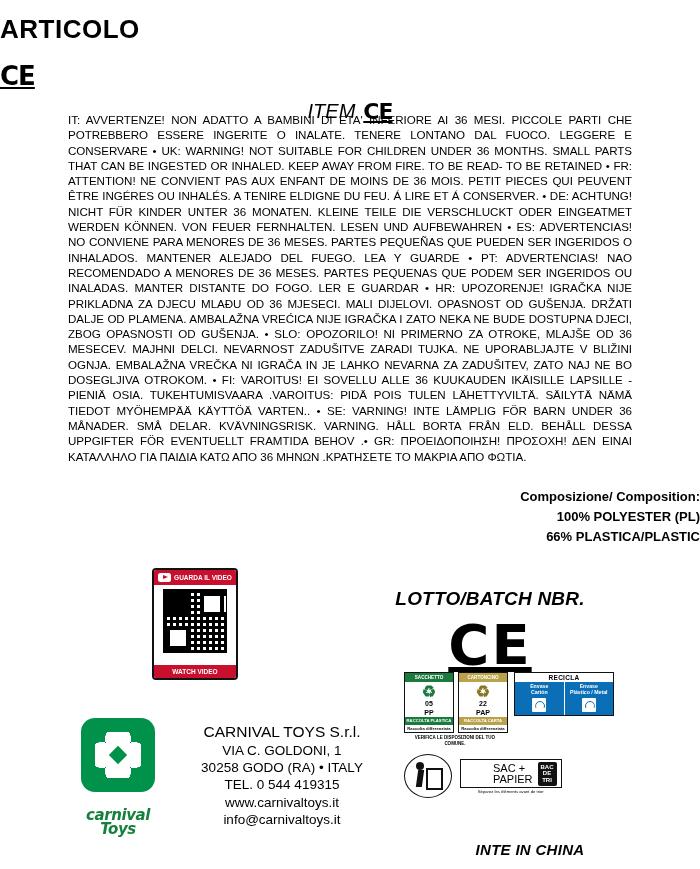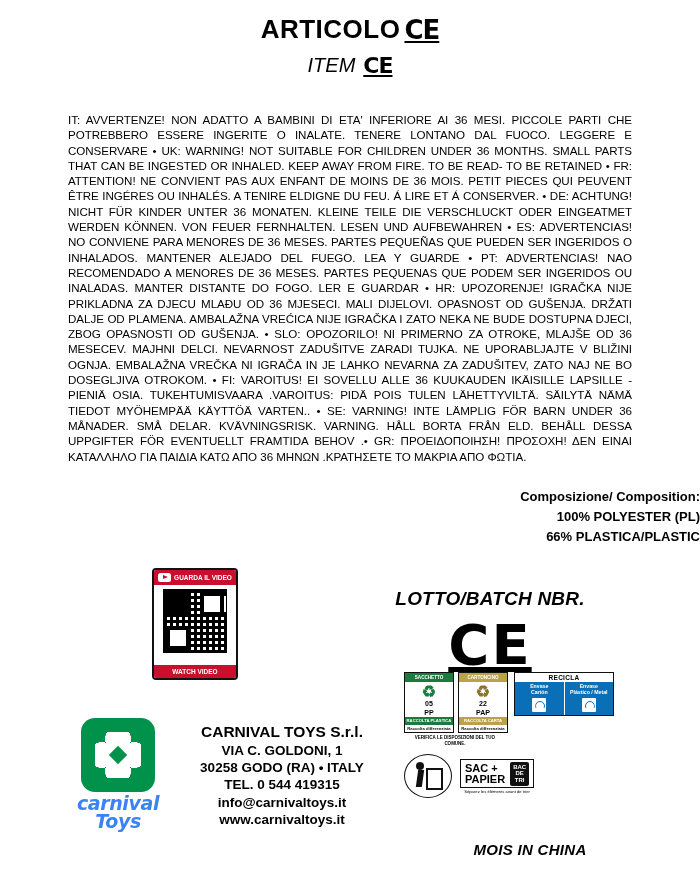--- a/index.html
+++ b/index.html
@@ -19,23 +19,24 @@
   
   .header {
     text-align: center;
     padding-top: 14px;
   }
   .header-line1 {
     font-size: 26px;
     font-weight: bold;
     letter-spacing: 0.5px;
     display: flex;
-    align-items: flex-end;
+    align-items: flex-start;
     justify-content: center;
-    gap: 4px;
+    gap: 16px;
+    flex-direction: column;
   }
   .header-line2 {
     font-size: 20px;
     font-style: italic;
     display: flex;
     align-items: center;
     justify-content: center;
     gap: 8px;
     margin-top: 8px;
   }
@@ -222,31 +223,31 @@
     position: absolute;
     left: 50%; top: 50%;
     transform: translate(-50%,-50%) rotate(45deg);
     width: 13px; height: 13px;
     background: #00914a;
   }
   .logo-text {
     font-family: "DejaVu Sans", sans-serif;
     font-weight: bold;
     font-style: italic;
-    font-size: 19px;
-    color: #3b82f6;
+    font-size: 15px;
+    color: #15803d;
     line-height: 0.95;
-    margin-top: 2px;
+    margin-top: 16px;
     letter-spacing: -0.4px;
   }
   .brand-lines {
     flex: 1;
     text-align: center;
     font-size: 13.5px;
-    font-weight: bold;
+    font-weight: normal;
     line-height: 1.28;
     padding-top: 4px;
   }
   .brand-lines .b-name { font-size: 15.5px; }
   .brand-lines .b-web { }
 
   
   .recycle-area {
     position: absolute;
     left: 404px;
@@ -381,22 +382,23 @@
   }
   .sacpapier {
     border: 1px solid #111;
     padding: 2px 4px 1px 4px;
     display: flex;
     align-items: center;
     gap: 5px;
   }
   .sp-text {
     font-size: 11px;
-    font-weight: bold;
+    font-weight: normal;
     line-height: 1.0;
+    margin-left: 28px;
   }
   .sp-bac {
     background: #111;
     color: #fff;
     font-size: 6px;
     font-weight: bold;
     text-align: center;
     line-height: 1.1;
     padding: 2px 3px;
     border-radius: 2px;
@@ -463,22 +465,22 @@
     <div class="logo-text">
       <div>carnival</div>
       <div>Toys</div>
     </div>
   </div>
   <div class="brand-lines">
     <div class="b-name">CARNIVAL TOYS S.r.l.</div>
     <div>VIA C. GOLDONI, 1</div>
     <div>30258 GODO (RA) • ITALY</div>
     <div>TEL. 0 544 419315</div>
+    <div class="b-web">www.carnivaltoys.it</div>
     <div class="b-web">info@carnivaltoys.it</div>
-    <div class="b-web">www.carnivaltoys.it</div>
   </div>
 </div>
 
 <div class="recycle-area">
   <div class="rec-row1">
 
     <div>
       <div style="display:flex; gap:4px;">
         <div class="rec-box">
           <div class="rb-head">SACCHETTO</div>
@@ -533,13 +535,13 @@
           <div>BAC</div>
           <div>DE</div>
           <div>TRI</div>
         </div>
       </div>
       <div class="sp-caption">Séparez les éléments avant de trier</div>
     </div>
   </div>
 </div>
 
-<div class="made-in">MOIS IN CHINA</div>
+<div class="made-in">INTE IN CHINA</div>
 
 </body></html>

